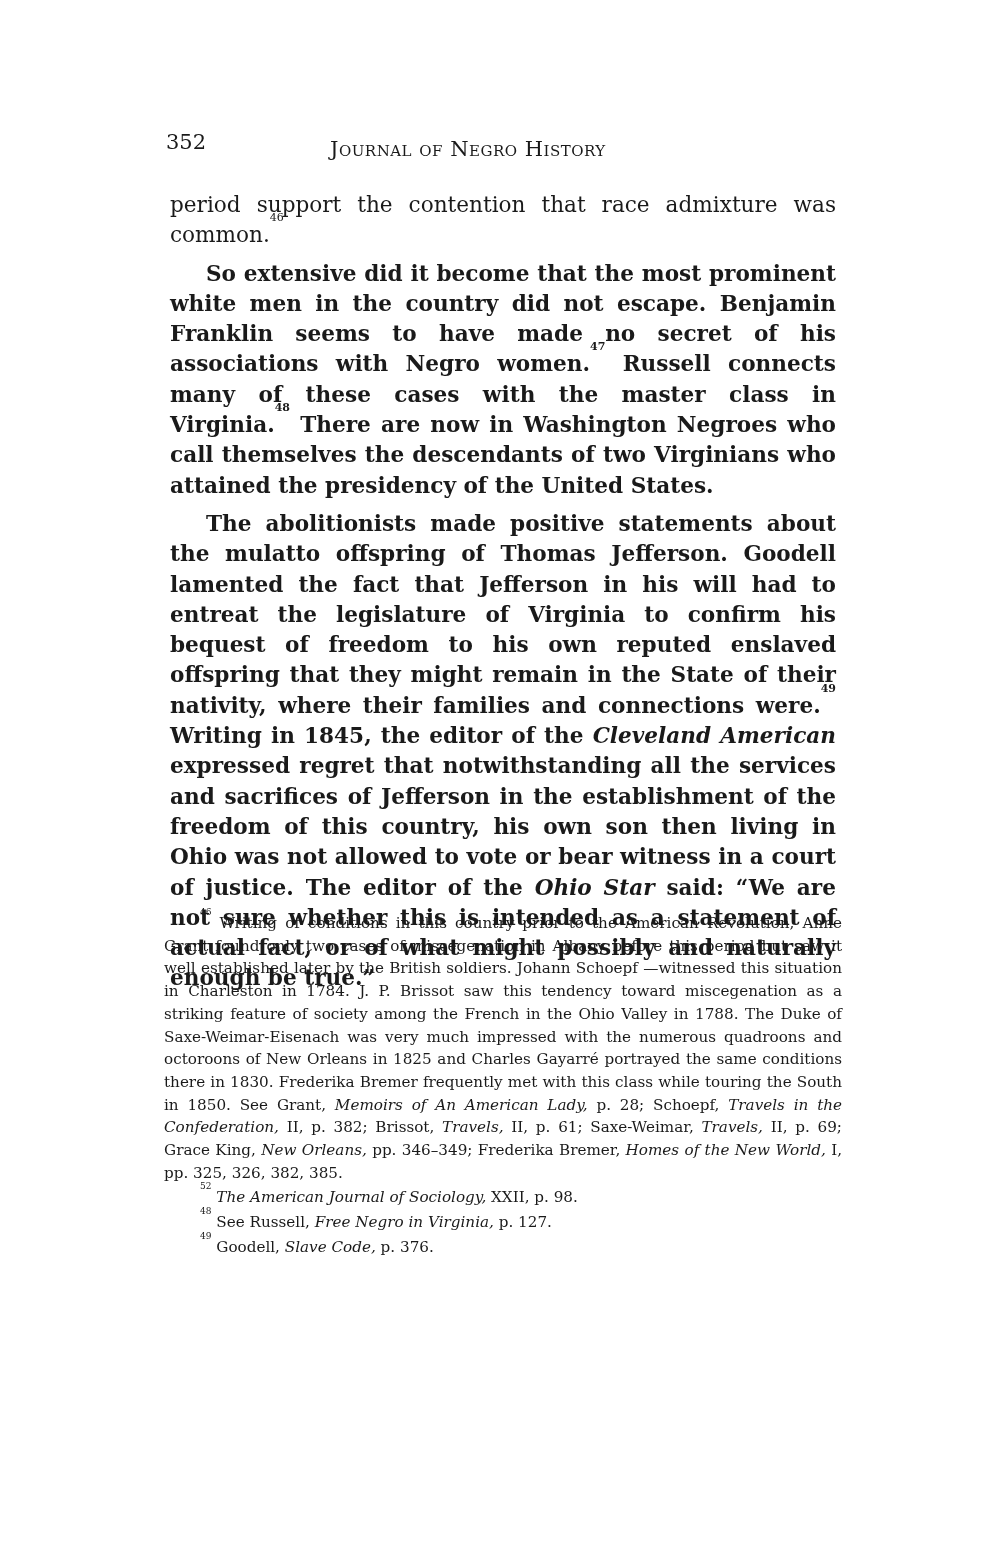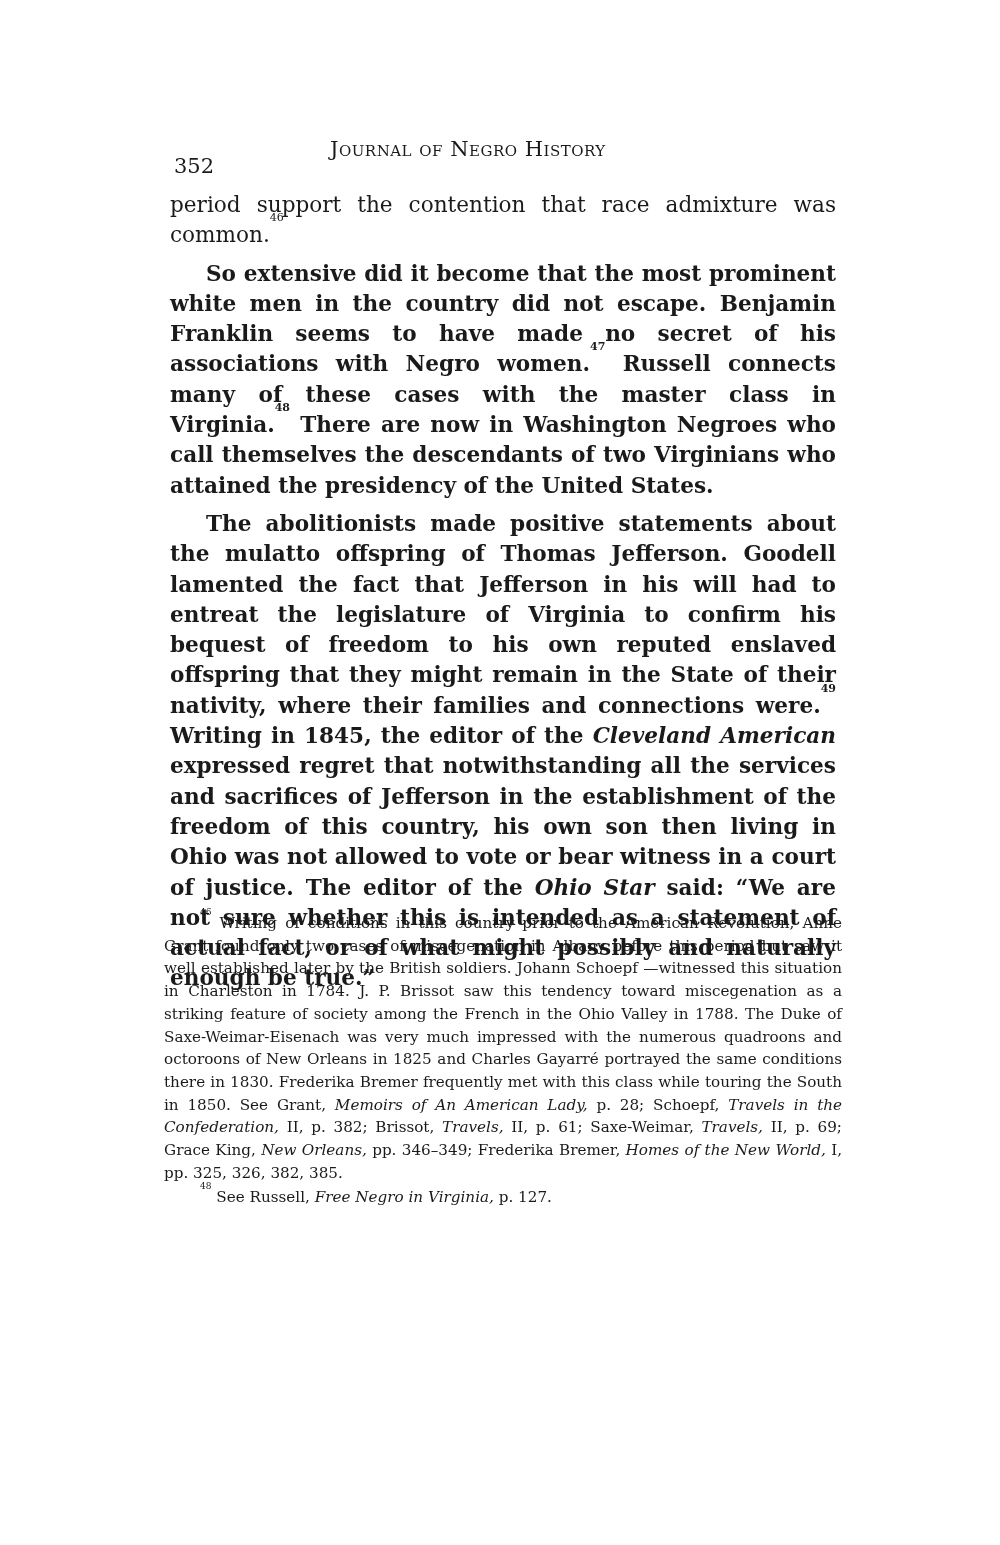--- a/index.html
+++ b/index.html
@@ -1,21 +1,21 @@
 <!DOCTYPE html>
 <html><head>
 <meta charset="utf-8">
 <style>
   html, body { margin: 0; padding: 0; background: #ffffff; }
   body { width: 1000px; height: 1545px; position: relative; overflow: hidden;
          font-family: "DejaVu Serif", "Liberation Serif", serif; color: #1a1a1a; }
   .page { position: absolute; left: 162px; top: 0; width: 682px; }
   .running-head { position: absolute; top: 130px; left: 0; width: 682px; height: 30px;
                   font-size: 21px; }
-  .page-number { position: absolute; left: 12px; top: 0; margin-top: 24px; }
+  .page-number { position: absolute; left: 4px; top: 0; }
   .journal-title { position: absolute; left: 168px; top: 0; font-variant: small-caps; letter-spacing: 0.5px; margin-top: 7px; }
   .body-text { position: absolute; top: 182px; left: 0; width: 682px; font-size: 21.6px;
                line-height: 30.3px; text-align: justify; }
   .body-text p { margin: 8px; }
   .body-text p.indent { text-indent: 36px; font-weight: bold; }
   sup { font-size: 11px; vertical-align: top; position: relative; top: -2px; line-height: 0; }
   .notes { position: absolute; top: 910px; left: 0; width: 682px; font-size: 15.2px;
            line-height: 22.7px; text-align: justify; }
   .notes p { margin: 2px; }
   .notes p.indent { text-indent: 36px; }
@@ -32,15 +32,17 @@
   </div>
 
   <div class="body-text">
     <p><span>period support the contention that race admixture was common.</span><sup>46</sup></p>
     <p class="indent"><span>So extensive did it become that the most prominent white men in the country did not escape. Benjamin Franklin seems to have made no secret of his associations with Negro women.</span><sup>47</sup><span> Russell connects many of these cases with the master class in Virginia.</span><sup>48</sup><span> There are now in Washington Negroes who call themselves the descendants of two Virginians who attained the presidency of the United States.</span></p>
     <p class="indent"><span>The abolitionists made positive statements about the mulatto offspring of Thomas Jefferson. Goodell lamented the fact that Jefferson in his will had to entreat the legislature of Virginia to confirm his bequest of freedom to his own reputed enslaved offspring that they might remain in the State of their nativity, where their families and connections were.</span><sup>49</sup><span> Writing in 1845, the editor of the </span><em>Cleveland American</em><span> expressed regret that notwithstanding all the services and sacrifices of Jefferson in the establishment of the freedom of this country, his own son then living in Ohio was not allowed to vote or bear witness in a court of justice. The editor of the </span><em>Ohio Star</em><span> said: “We are not sure whether this is intended as a statement of actual fact, or of what might possibly and naturally enough be true.”</span></p>
   </div>
 
   <div class="notes">
     <p class="indent"><sup>46</sup><span> Writing of conditions in this country prior to the American Revolution, Anne Grant found only two cases of miscegenation in Albany before this period but saw it well established later by the British soldiers. Johann Schoepf —witnessed this situation in Charleston in 1784. J. P. Brissot saw this tendency toward miscegenation as a striking feature of society among the French in the Ohio Valley in 1788. The Duke of Saxe-Weimar-Eisenach was very much impressed with the numerous quadroons and octoroons of New Orleans in 1825 and Charles Gayarré portrayed the same conditions there in 1830. Frederika Bremer frequently met with this class while touring the South in 1850. See Grant, </span><em>Memoirs of An American Lady,</em><span> p. 28; Schoepf, </span><em>Travels in the Confederation,</em><span> II, p. 382; Brissot, </span><em>Travels,</em><span> II, p. 61; Saxe-Weimar, </span><em>Travels,</em><span> II, p. 69; Grace King, </span><em>New Orleans,</em><span> pp. 346–349; Frederika Bremer, </span><em>Homes of the New World,</em><span> I, pp. 325, 326, 382, 385.</span></p>
+    <p class="indent"><sup>52</sup> <em>The American Journal of Sociology,</em><span> XXII, p. 98.</span></p>
     <p class="indent"><sup>48</sup><span> See Russell, </span><em>Free Negro in Virginia,</em><span> p. 127.</span></p>
+    <p class="indent"><sup>49</sup><span> Goodell, </span><em>Slave Code,</em><span> p. 376.</span></p>
   </div>
 </div>
 
 </body></html>

